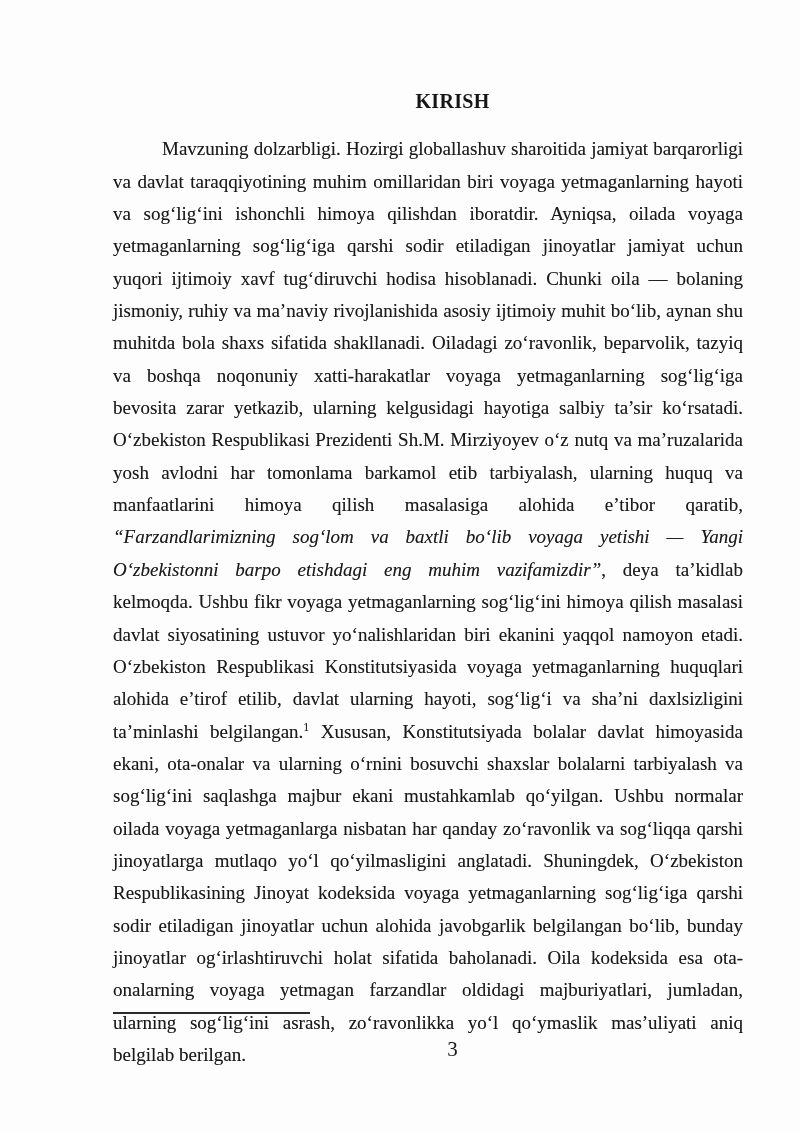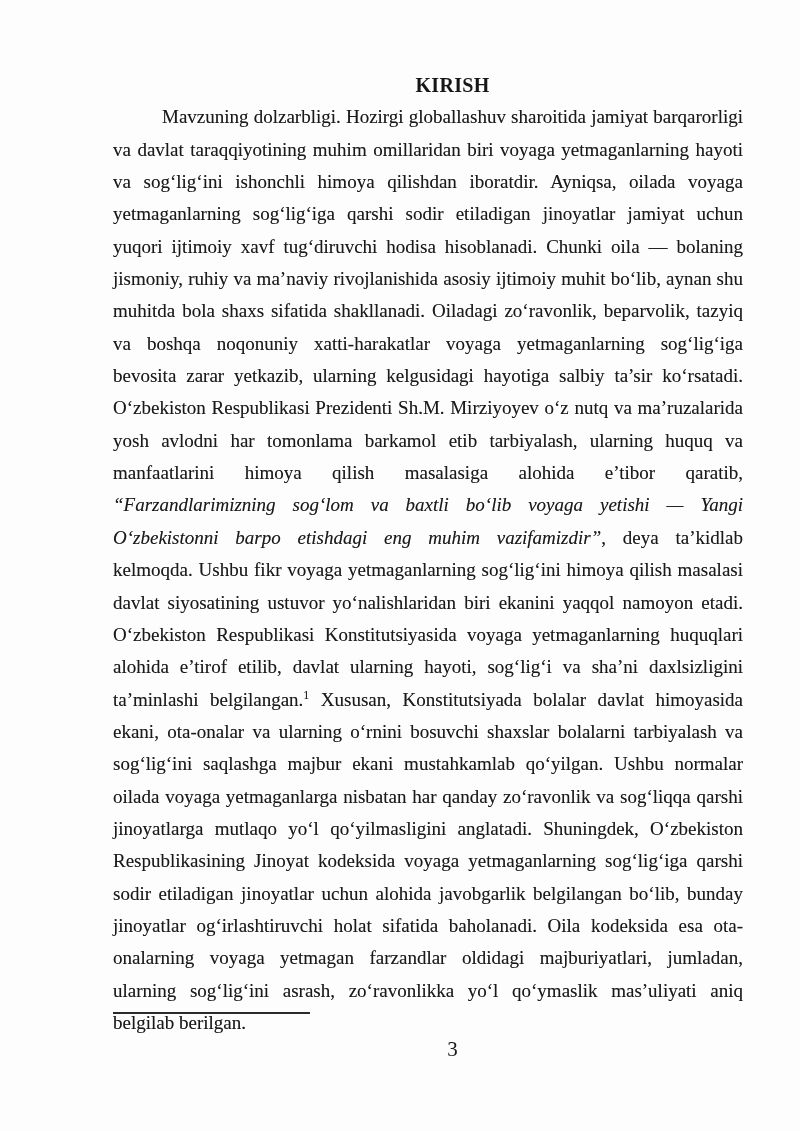--- a/index.html
+++ b/index.html
@@ -16,21 +16,21 @@
     font-family: "Liberation Serif", "DejaVu Serif", serif;
     color: #1b1b1b;
   }
   .content {
     position: absolute;
     left: 113px;
     top: 69px;
     width: 630px;
   }
   .doc-title {
-    margin: 0;
+    margin: 16px;
     font-size: 20px;
     line-height: 32.35px;
     font-weight: 700;
     text-align: center;
     padding-left: 49px; 
     letter-spacing: 0.3px;
     color: #161616;
   }
   .body-text {
     margin: 0;

